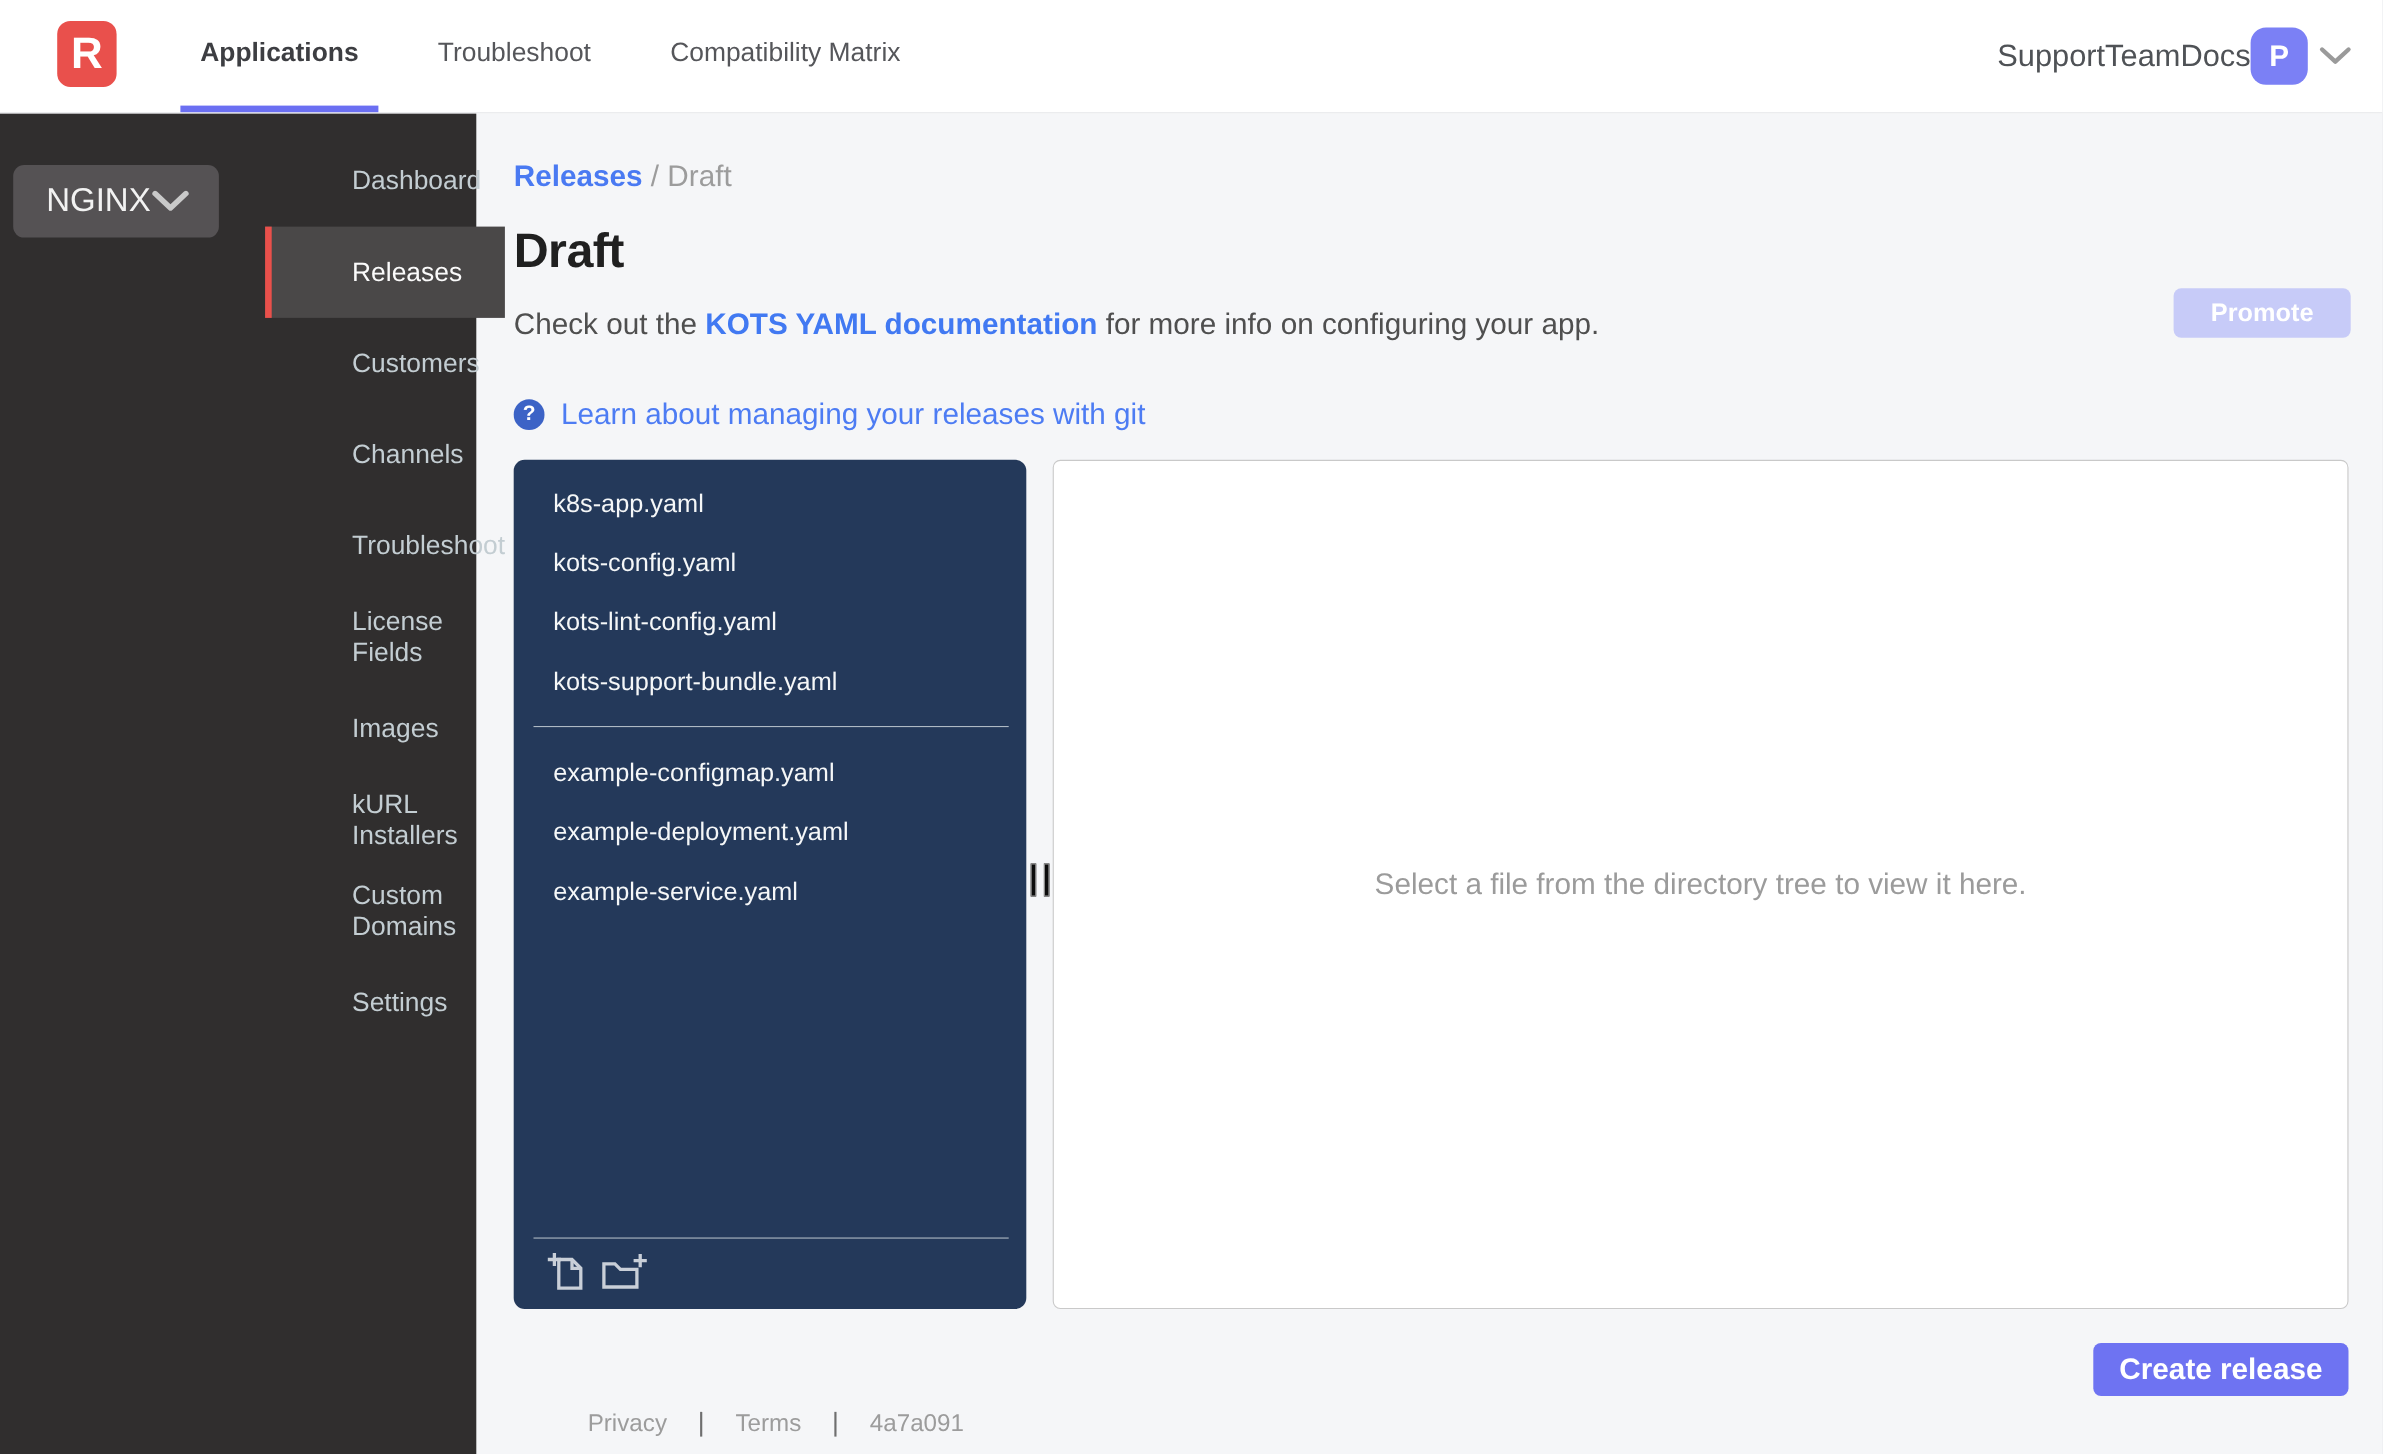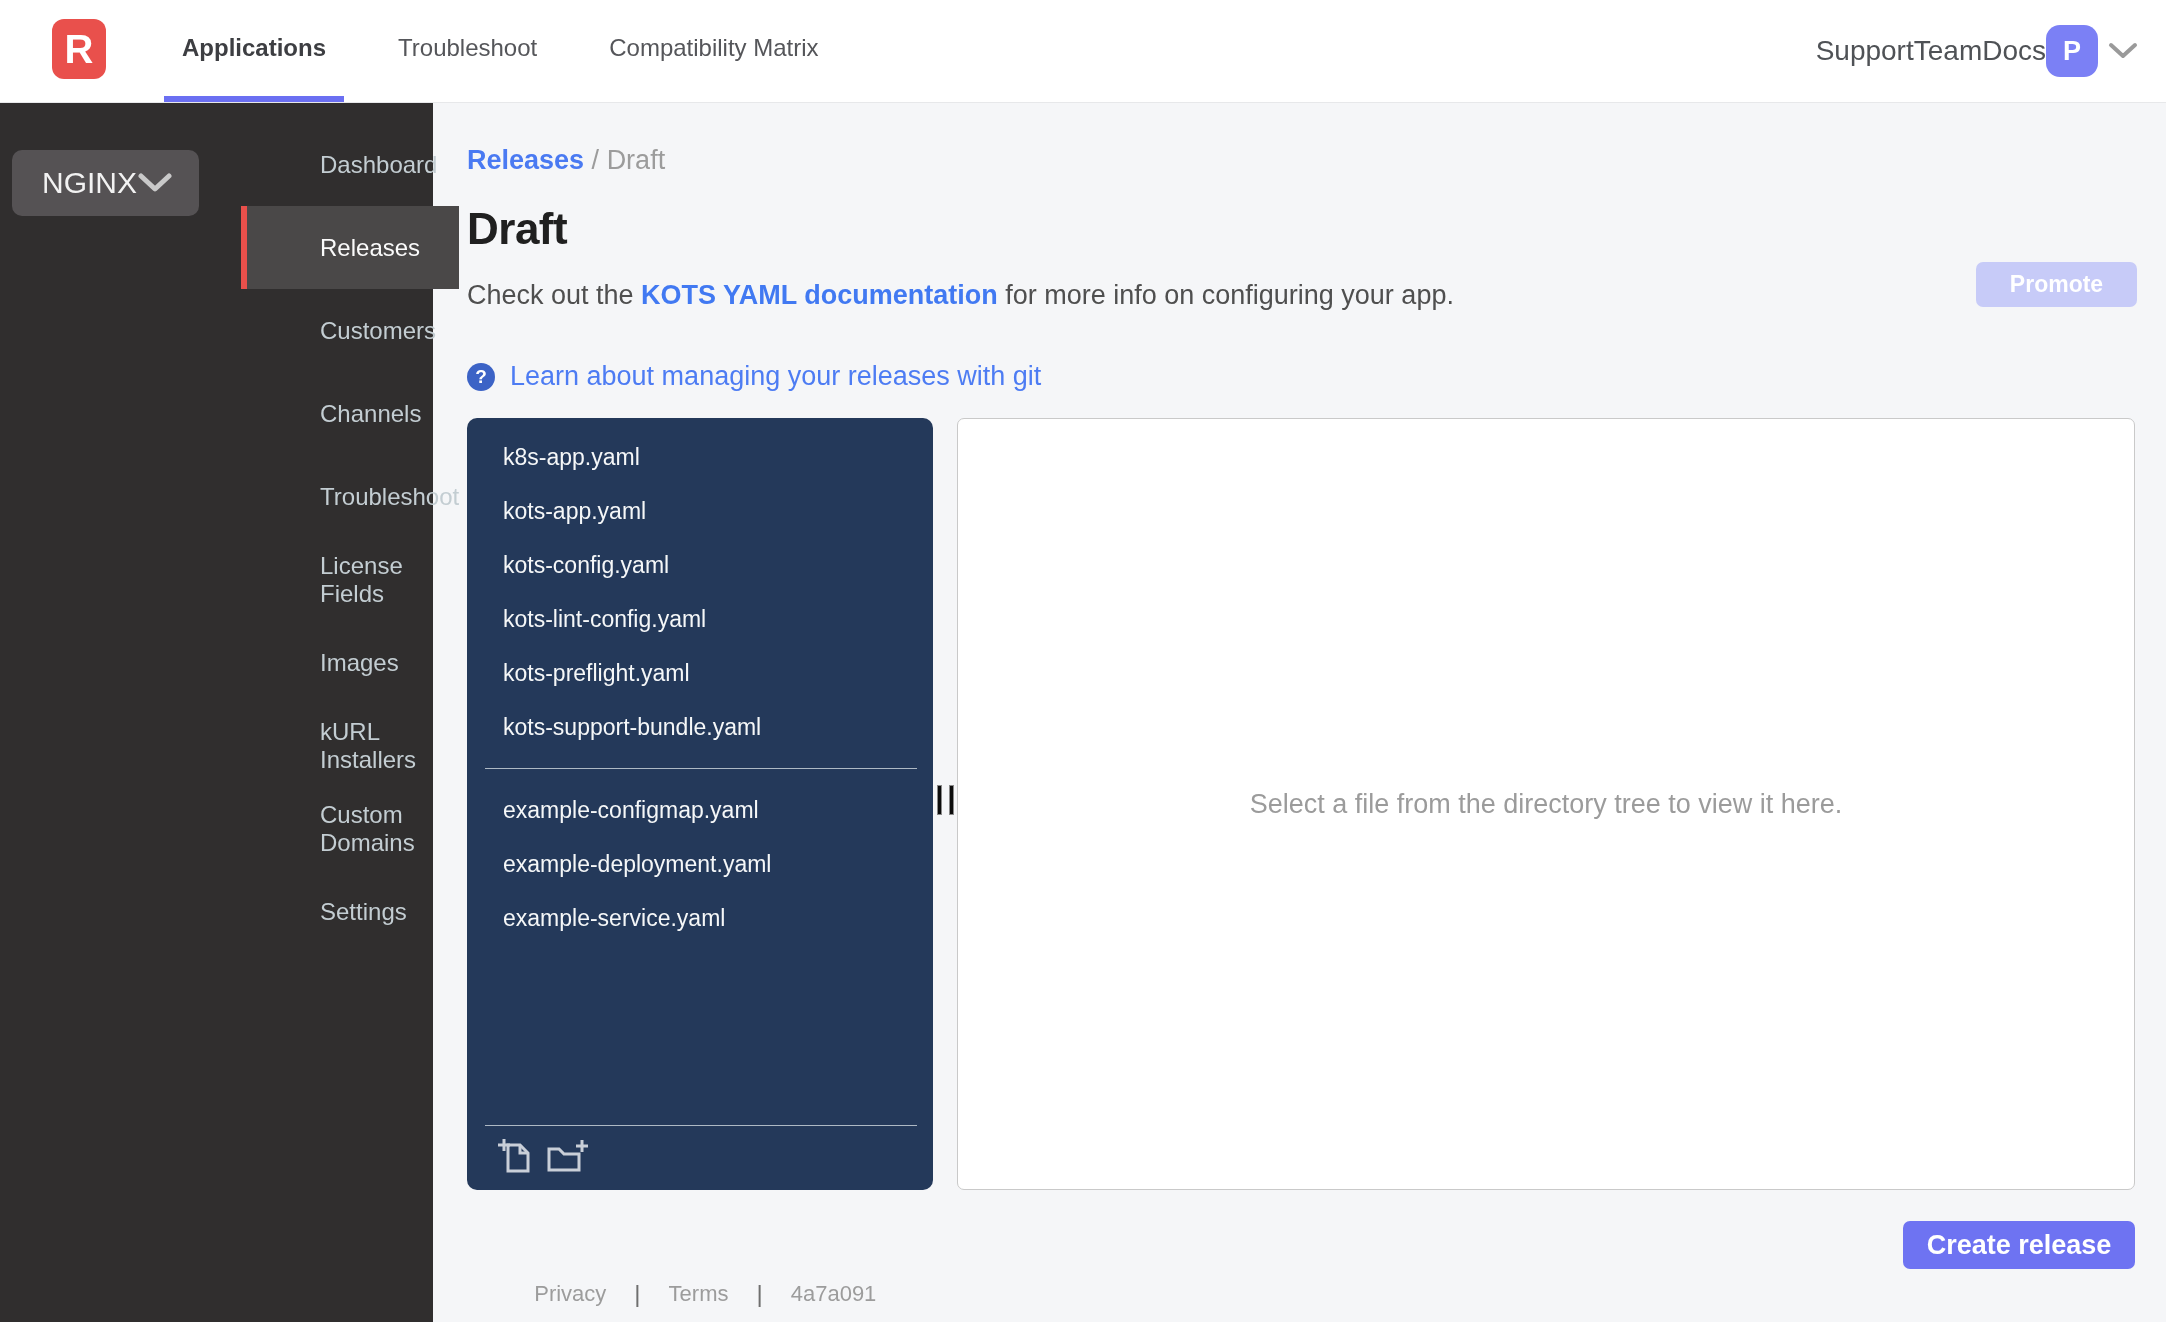--- a/index.html
+++ b/index.html
@@ -228,24 +228,22 @@
     <button class="promote-btn" disabled="">Promote</button>
 
     <div class="git-row">
       <span class="help-badge">?</span>
       <a class="git-link">Learn about managing your releases with git</a>
     </div>
 
     <div class="panels">
       <div class="file-tree">
         <div class="tree-row">k8s-app.yaml</div>
-        <div class="tree-row">kots-app.yaml</div>
         <div class="tree-row">kots-config.yaml</div>
         <div class="tree-row">kots-lint-config.yaml</div>
-        <div class="tree-row">kots-preflight.yaml</div>
         <div class="tree-row">kots-support-bundle.yaml</div>
         <div class="tree-divider"></div>
         <div class="tree-row">example-configmap.yaml</div>
         <div class="tree-row">example-deployment.yaml</div>
         <div class="tree-row">example-service.yaml</div>
         <div class="tree-bottom">
           <div class="tree-divider"></div>
           <div class="tree-actions">
             <span class="tree-action">
               <svg width="34" height="36" viewBox="0 0 34 36">

